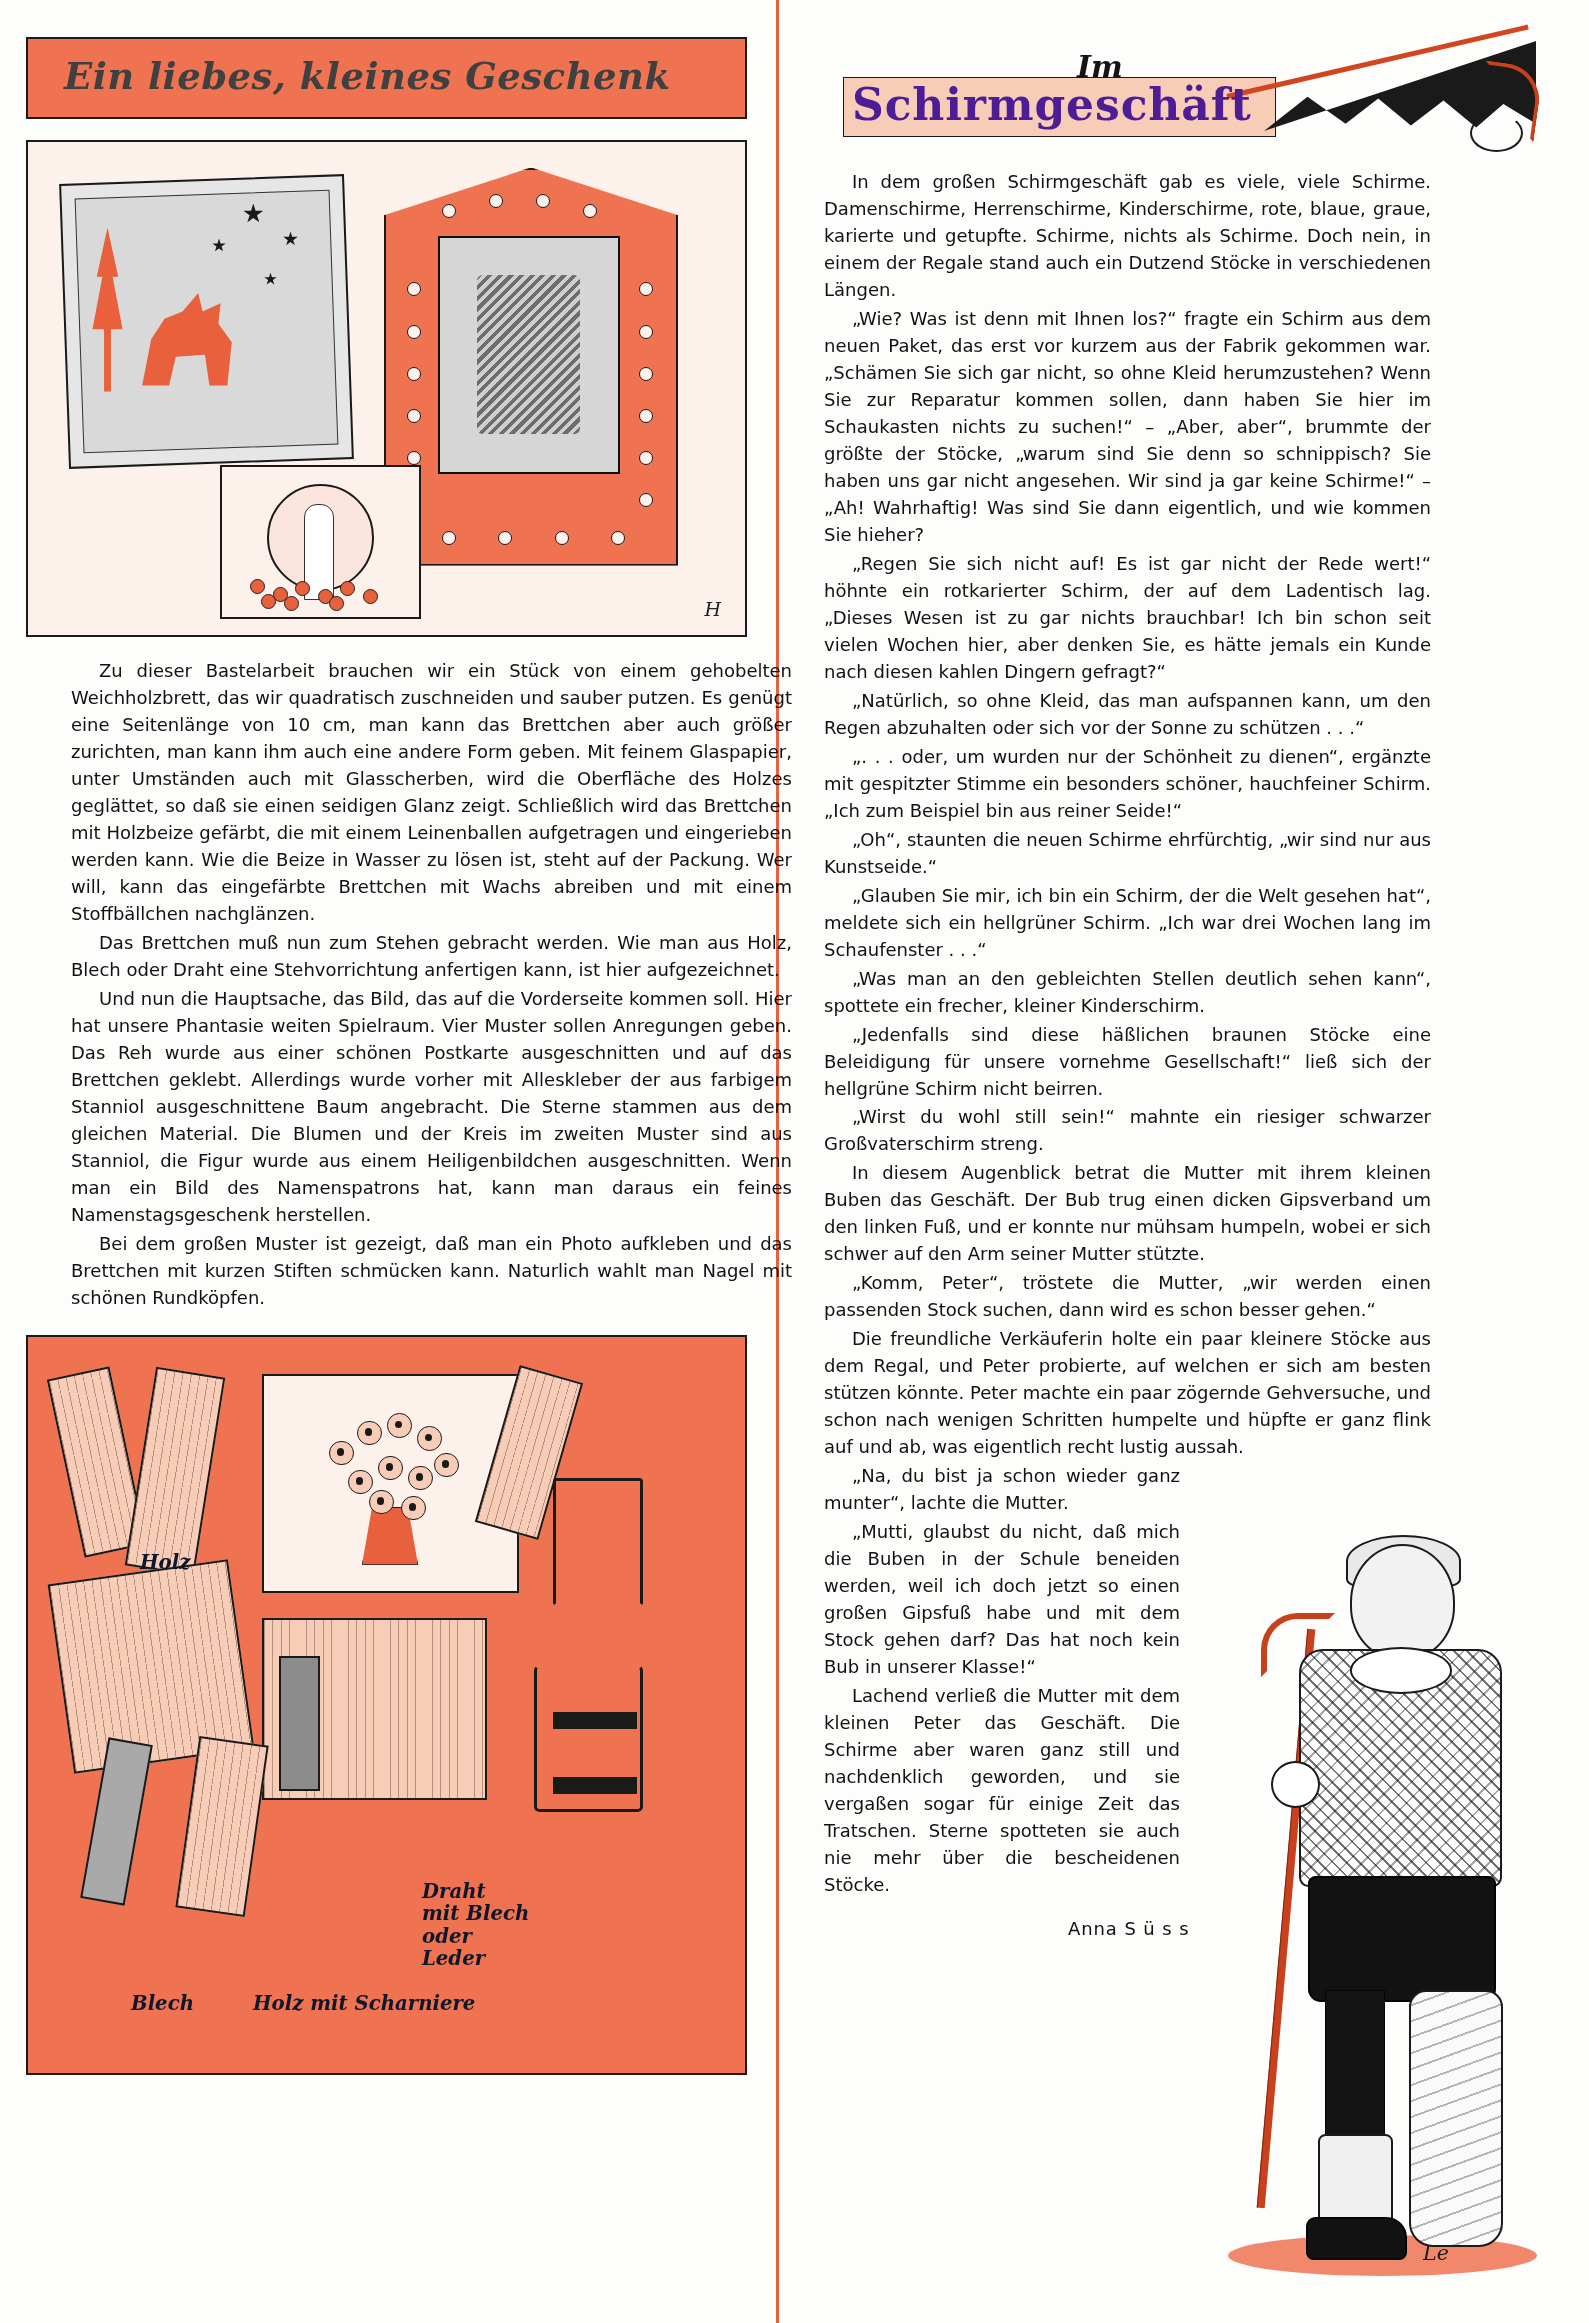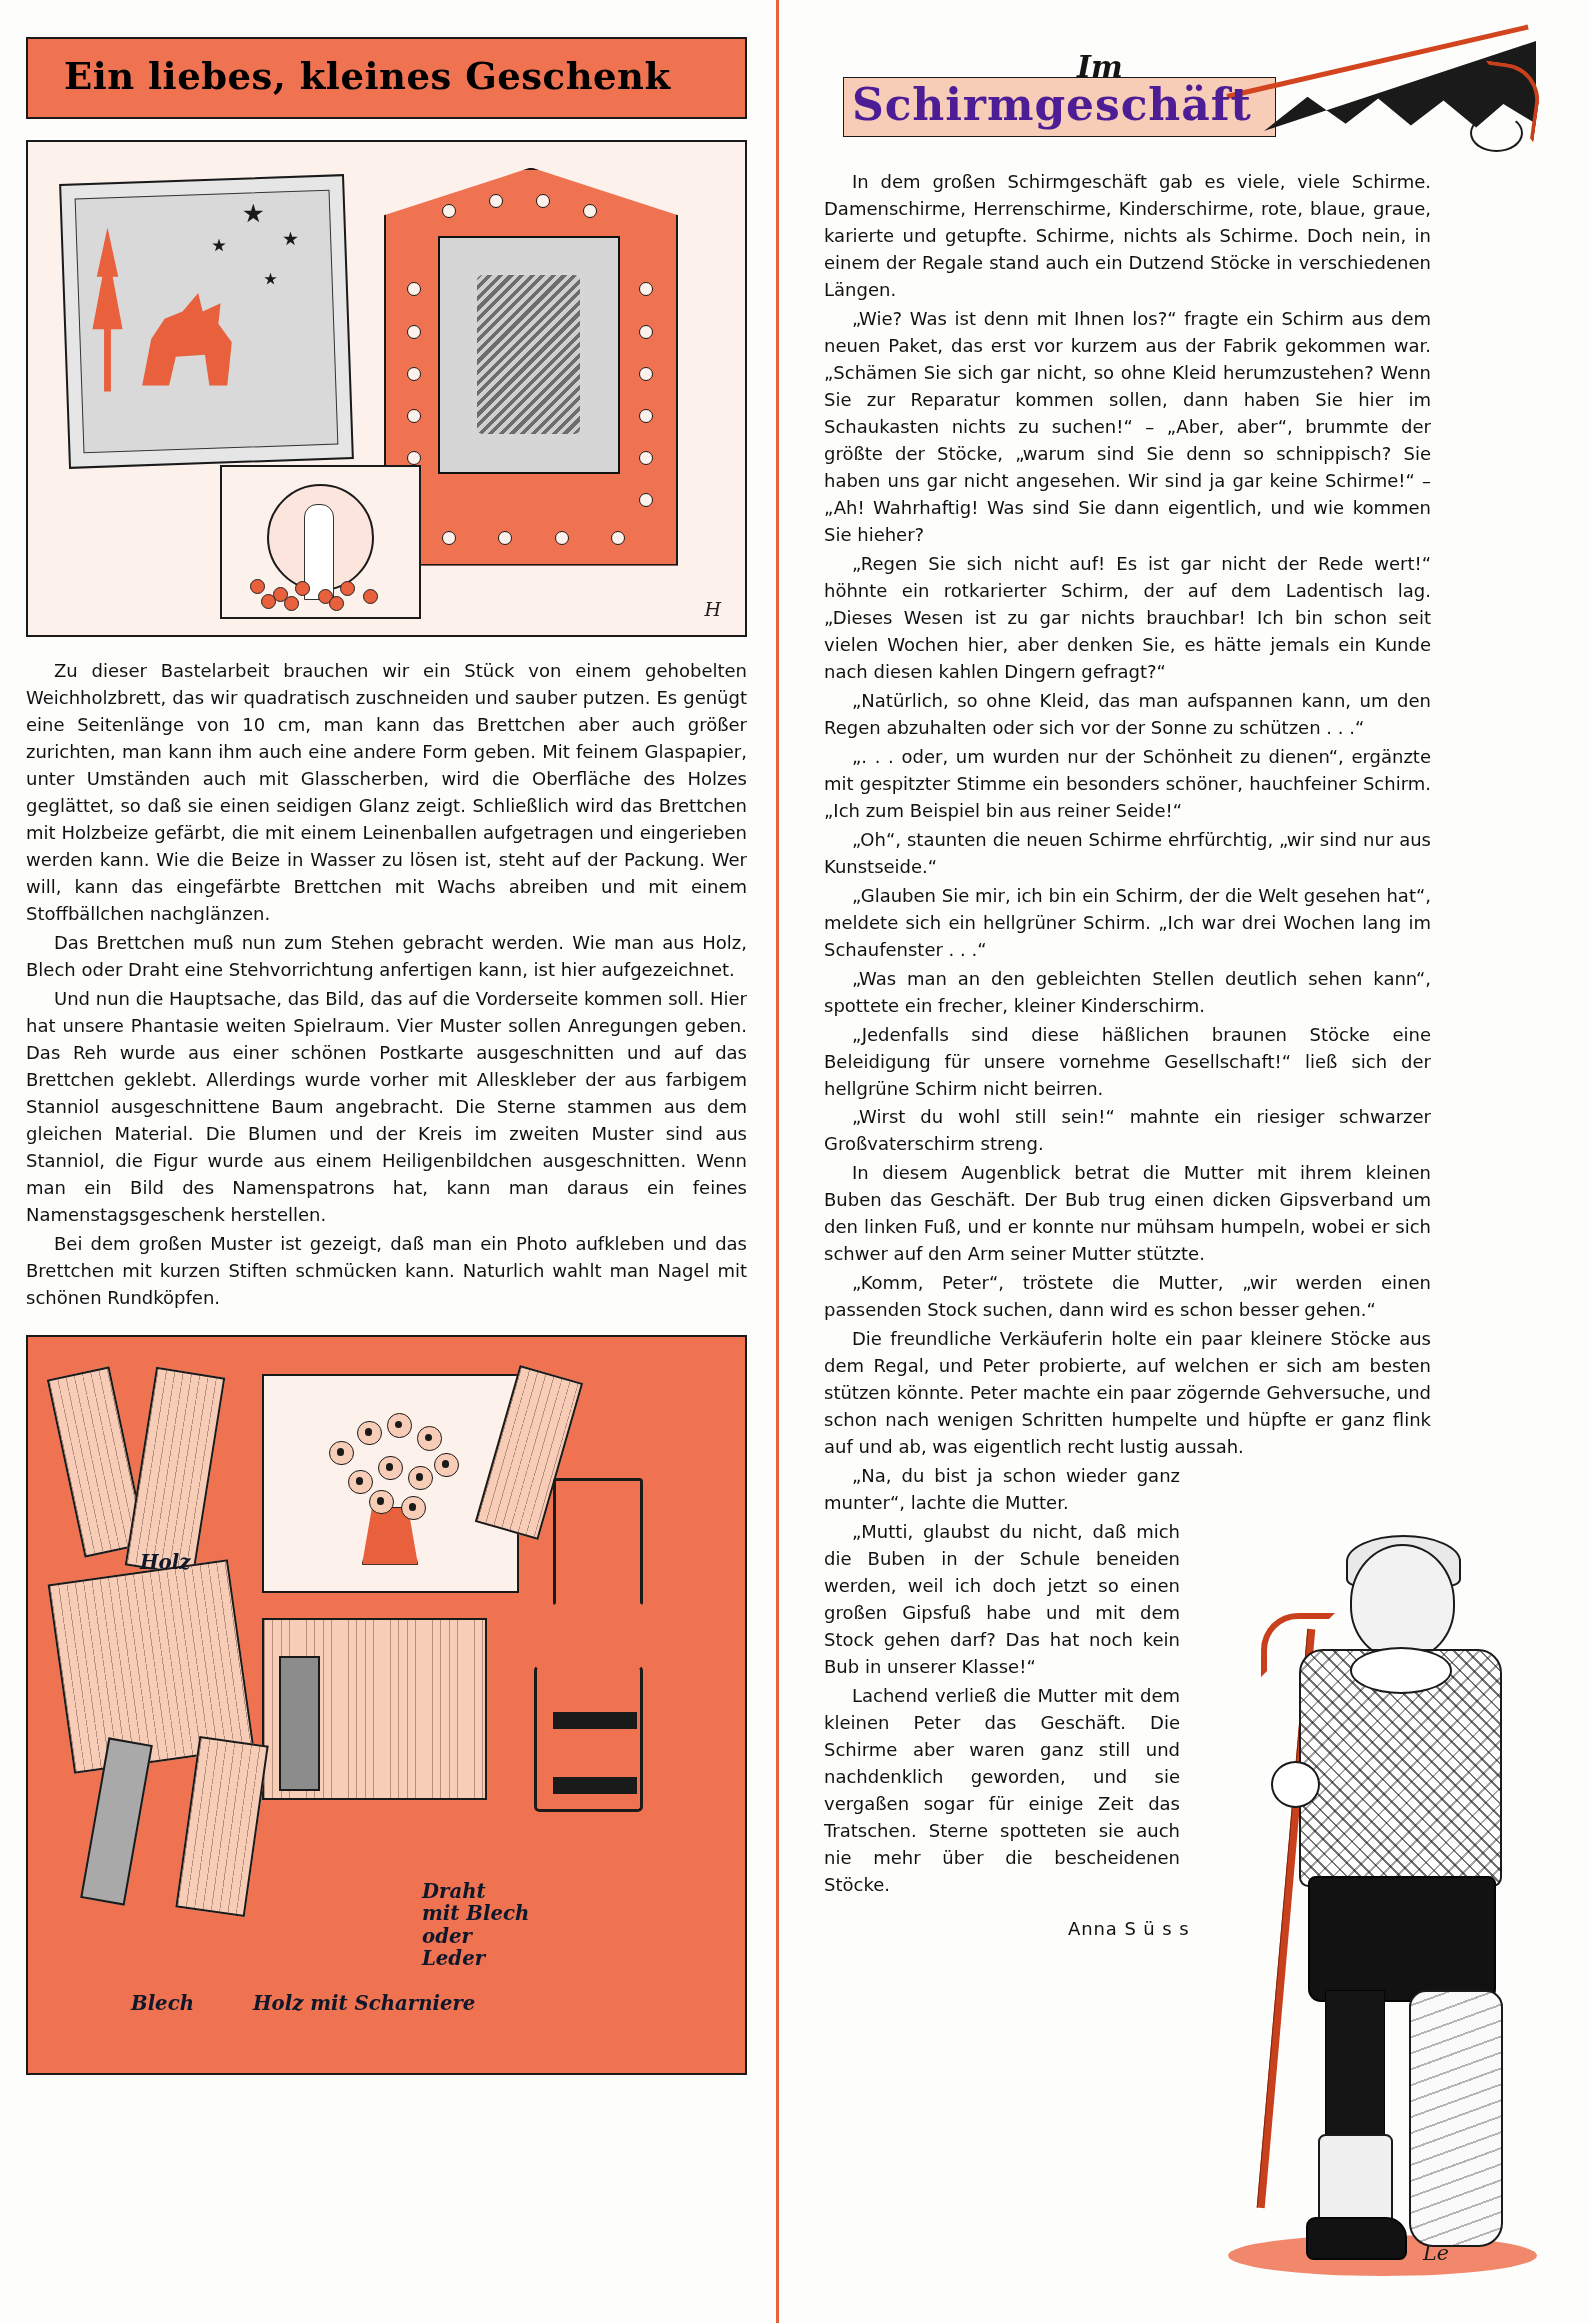--- a/index.html
+++ b/index.html
@@ -43,24 +43,25 @@
     height: 82px;
     background: #ef7351;
     border: 2.8px solid #1a1a1a;
     box-sizing: border-box;
   }
   .banner-title {
     position: absolute;
     left: 36px;
     top: 15px;
     font-family: "DejaVu Serif", serif;
+    font-style: italic;
     font-weight: bold;
     font-size: 37px;
     letter-spacing: 0.5px;
-    color: #000000;
+    color: #404040;
     white-space: nowrap;
     text-align: center;
   }
   
   .illo-top {
     position: relative;
     margin-top: 20.6px;
     width: 721px;
     height: 497px;
     border: 2.8px solid #1a1a1a;
@@ -189,20 +190,21 @@
   }
   
   .body-text {
     margin-top: 20.6px;
     width: 721px;
     font-size: 18px;
     line-height: 27px;
     text-align: justify;
     font-family: "DejaVu Sans", sans-serif;
     color: #111;
+    margin-left: 45px;
   }
   .body-text p {
     margin: 0 0 1.9px 0;
     text-indent: 28px;
   }
   
   .illo-bottom {
     position: relative;
     margin-top: 24px;
     width: 721px;

